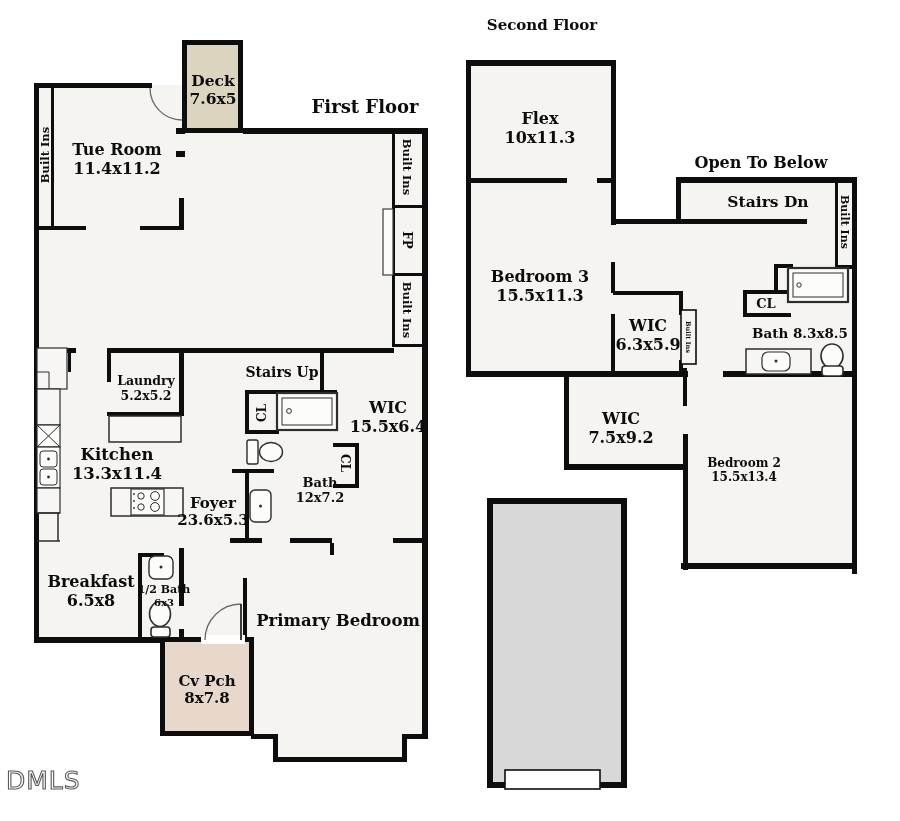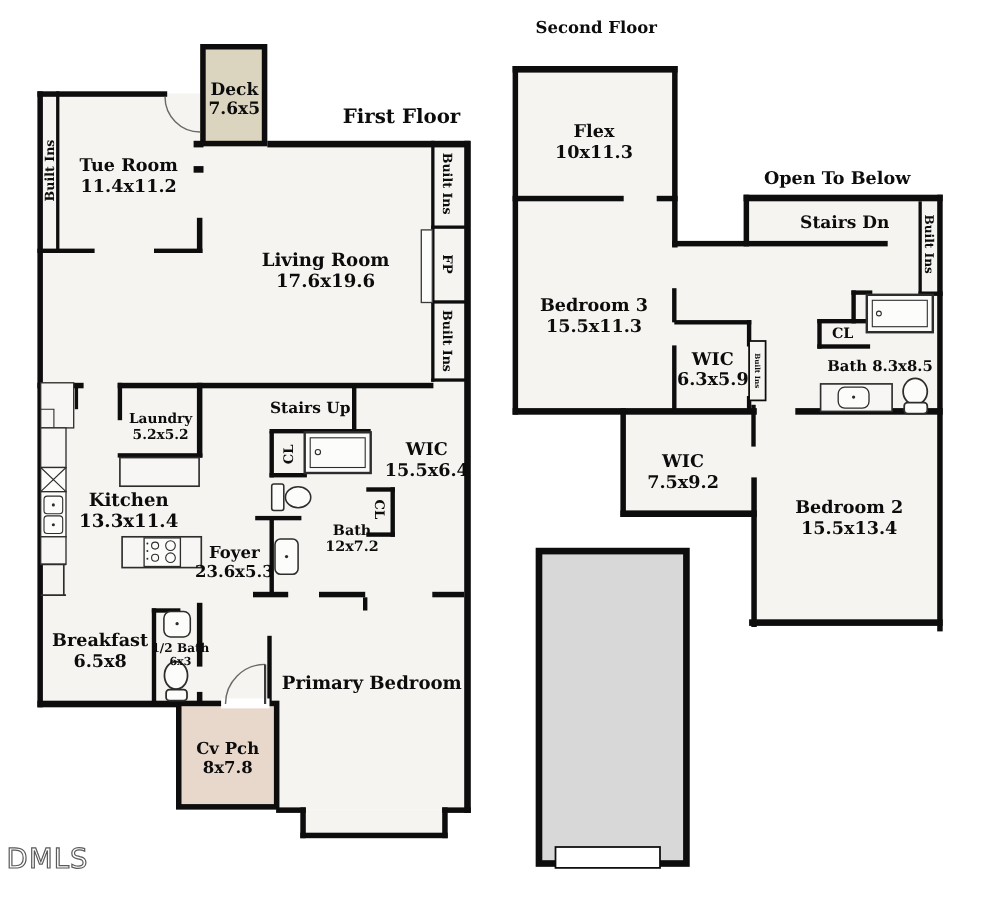--- a/index.html
+++ b/index.html
@@ -185,24 +185,20 @@
       <span>First Floor</span>
     </div>
   <div class="lbl" style="left:213px;top:90px;font-size:15.5px">
       <span>Deck</span>
       <span>7.6x5</span>
     </div>
   <div class="lbl" style="left:117px;top:160px;font-size:16px">
       <span>Tue Room</span>
       <span>11.4x11.2</span>
     </div>
-  <div class="lbl" style="left:296px;top:246px;font-size:16.5px">
-      <span>Living Room</span>
-      <span>17.6x19.6</span>
-    </div>
   <div class="rlc" style="left:45px;top:155px;font-size:11.5px"><span>Built Ins</span></div>
   <div class="rl" style="left:407px;top:167px;font-size:11.5px"><span>Built Ins</span></div>
   <div class="rl" style="left:407px;top:240px;font-size:12px"><span>FP</span></div>
   <div class="rl" style="left:407px;top:310px;font-size:11.5px"><span>Built Ins</span></div>
   <div class="lbl" style="left:146px;top:388px;font-size:12.5px">
       <span>Laundry</span>
       <span>5.2x5.2</span>
     </div>
   <div class="lbl" style="left:117px;top:464px;font-size:16.5px">
       <span>Kitchen</span>
@@ -267,19 +263,19 @@
   <div class="lbl" style="left:766px;top:304px;font-size:13px">
       <span>CL</span>
     </div>
   <div class="lbl" style="left:800px;top:334px;font-size:13.5px">
       <span>Bath 8.3x8.5</span>
     </div>
   <div class="lbl" style="left:621px;top:429px;font-size:16px">
       <span>WIC</span>
       <span>7.5x9.2</span>
     </div>
-  <div class="lbl" style="left:772px;top:471px;font-size:16px">
+  <div class="lbl" style="left:744px;top:471px;font-size:12px">
       <span>Bedroom 2</span>
       <span>15.5x13.4</span>
     </div>
 
   <div id="watermark">DMLS</div>
 </div>
 
 </body></html>

